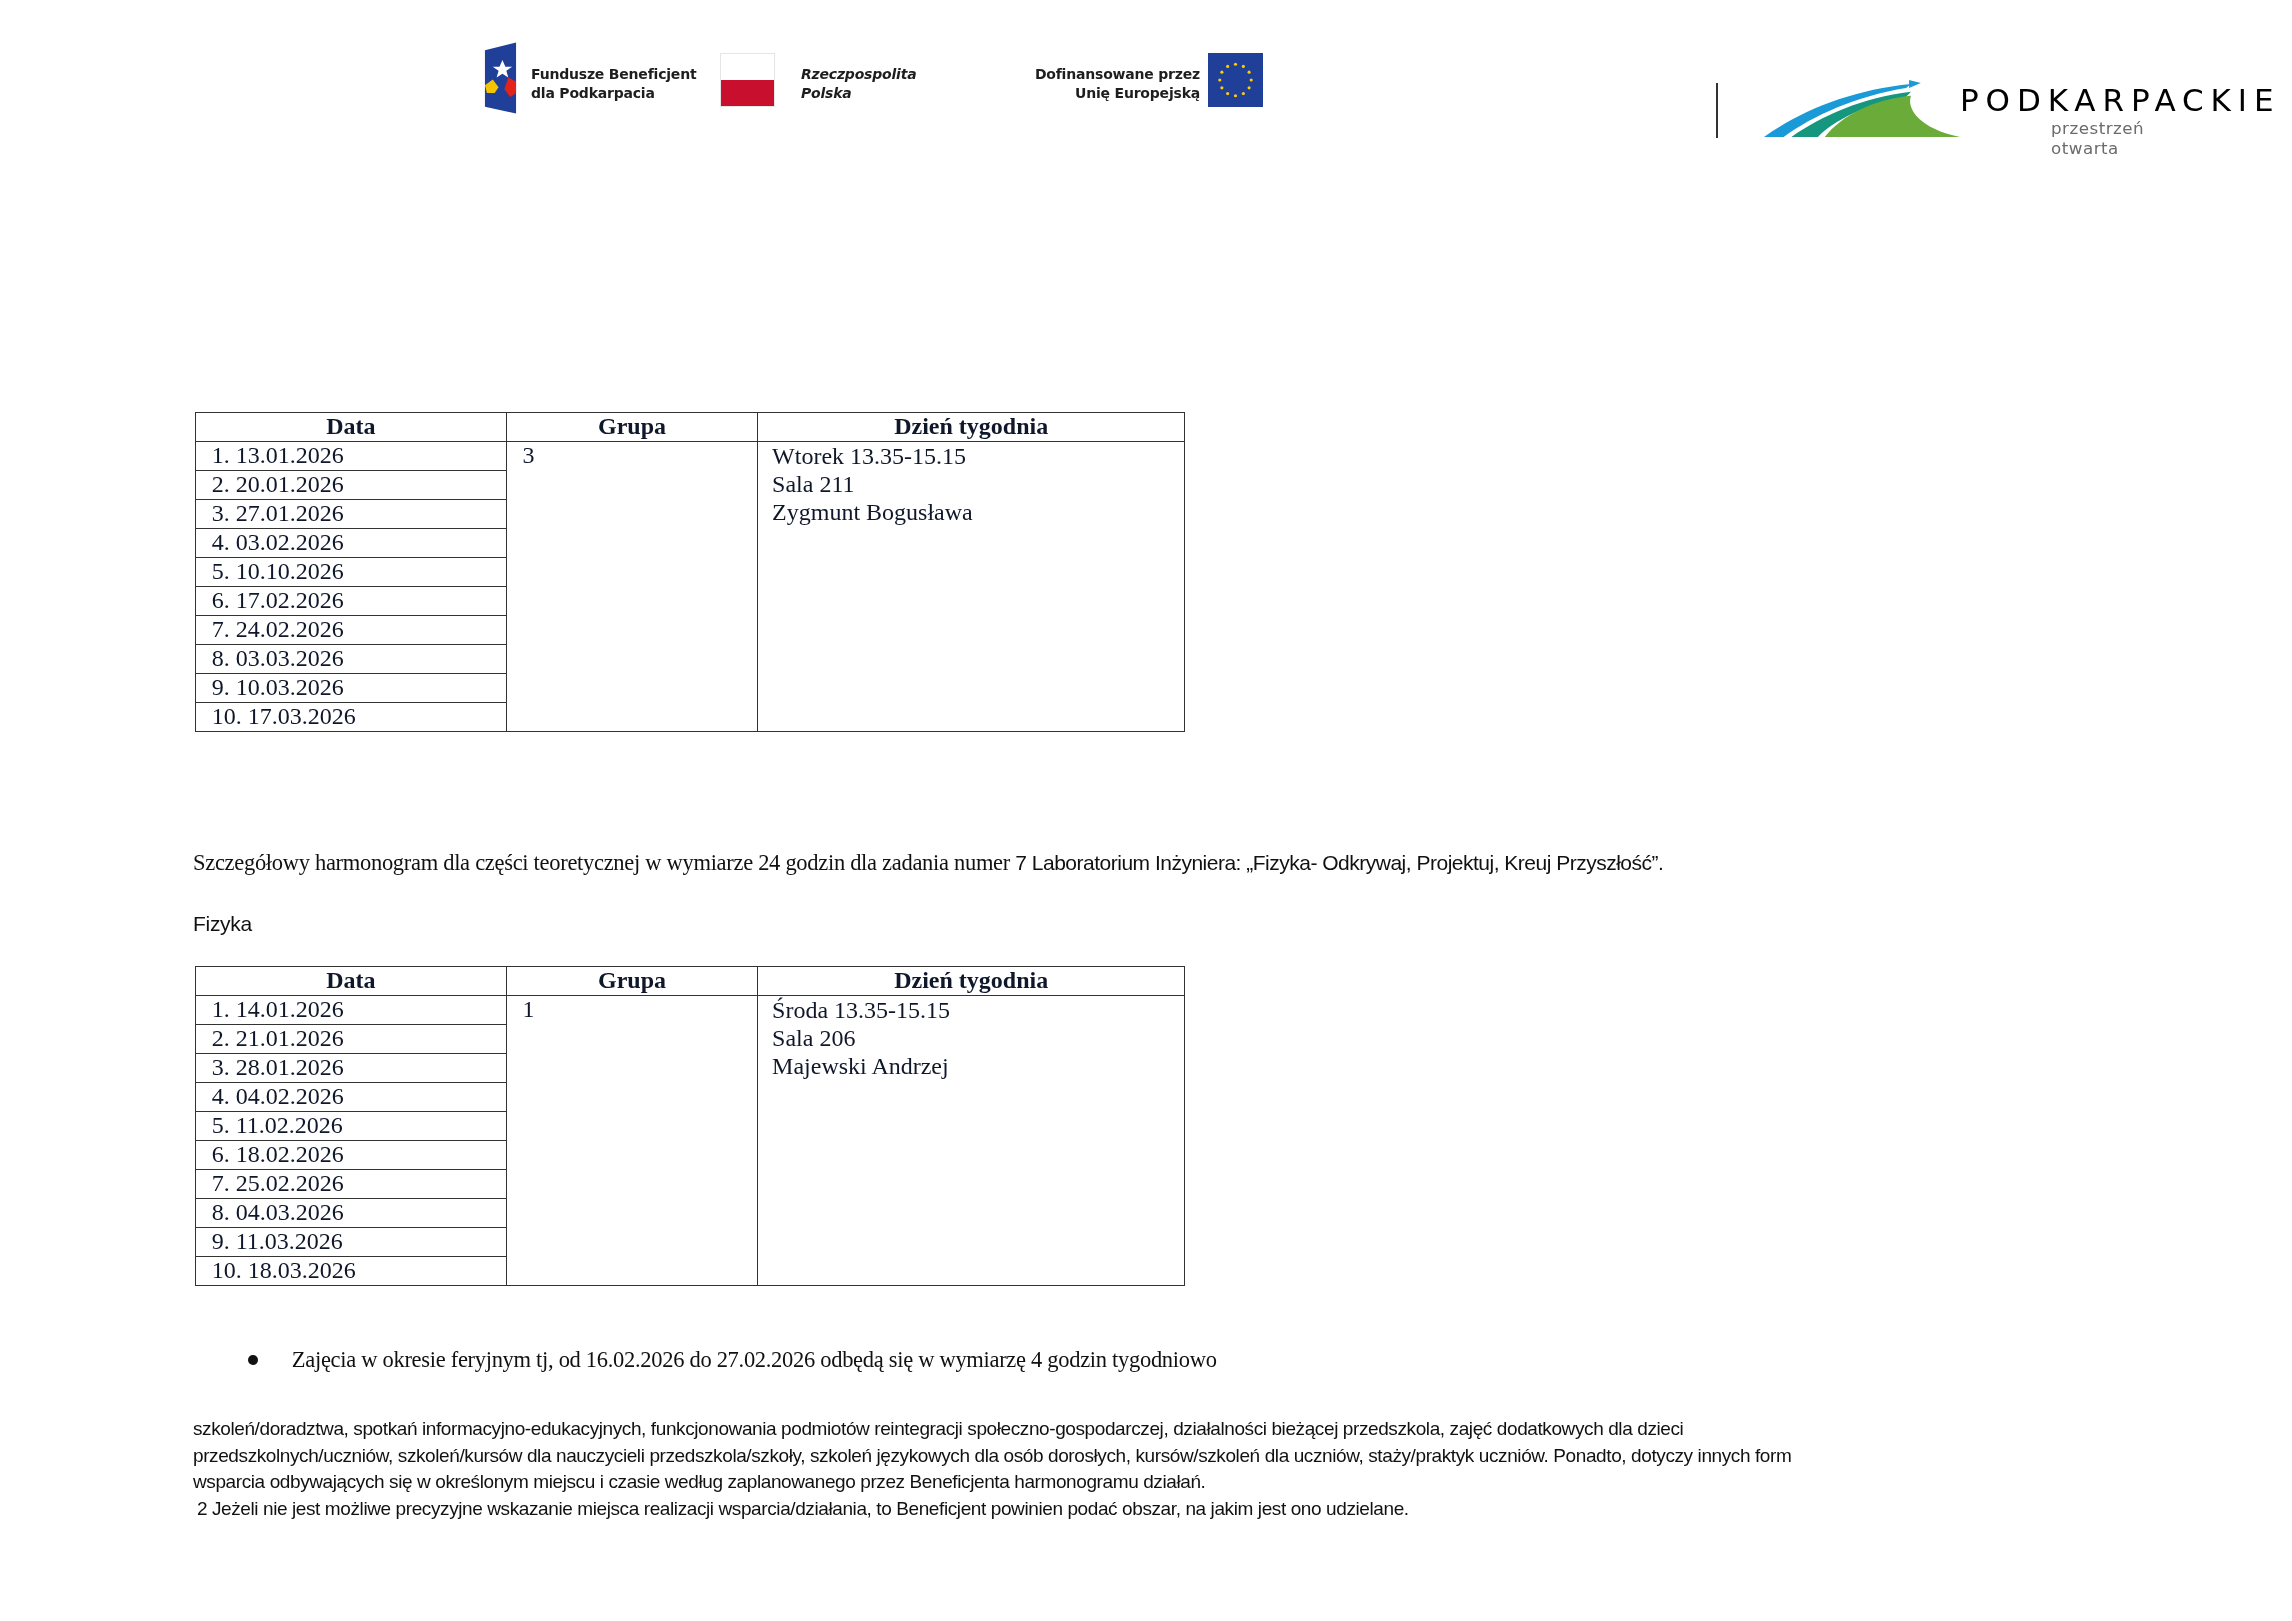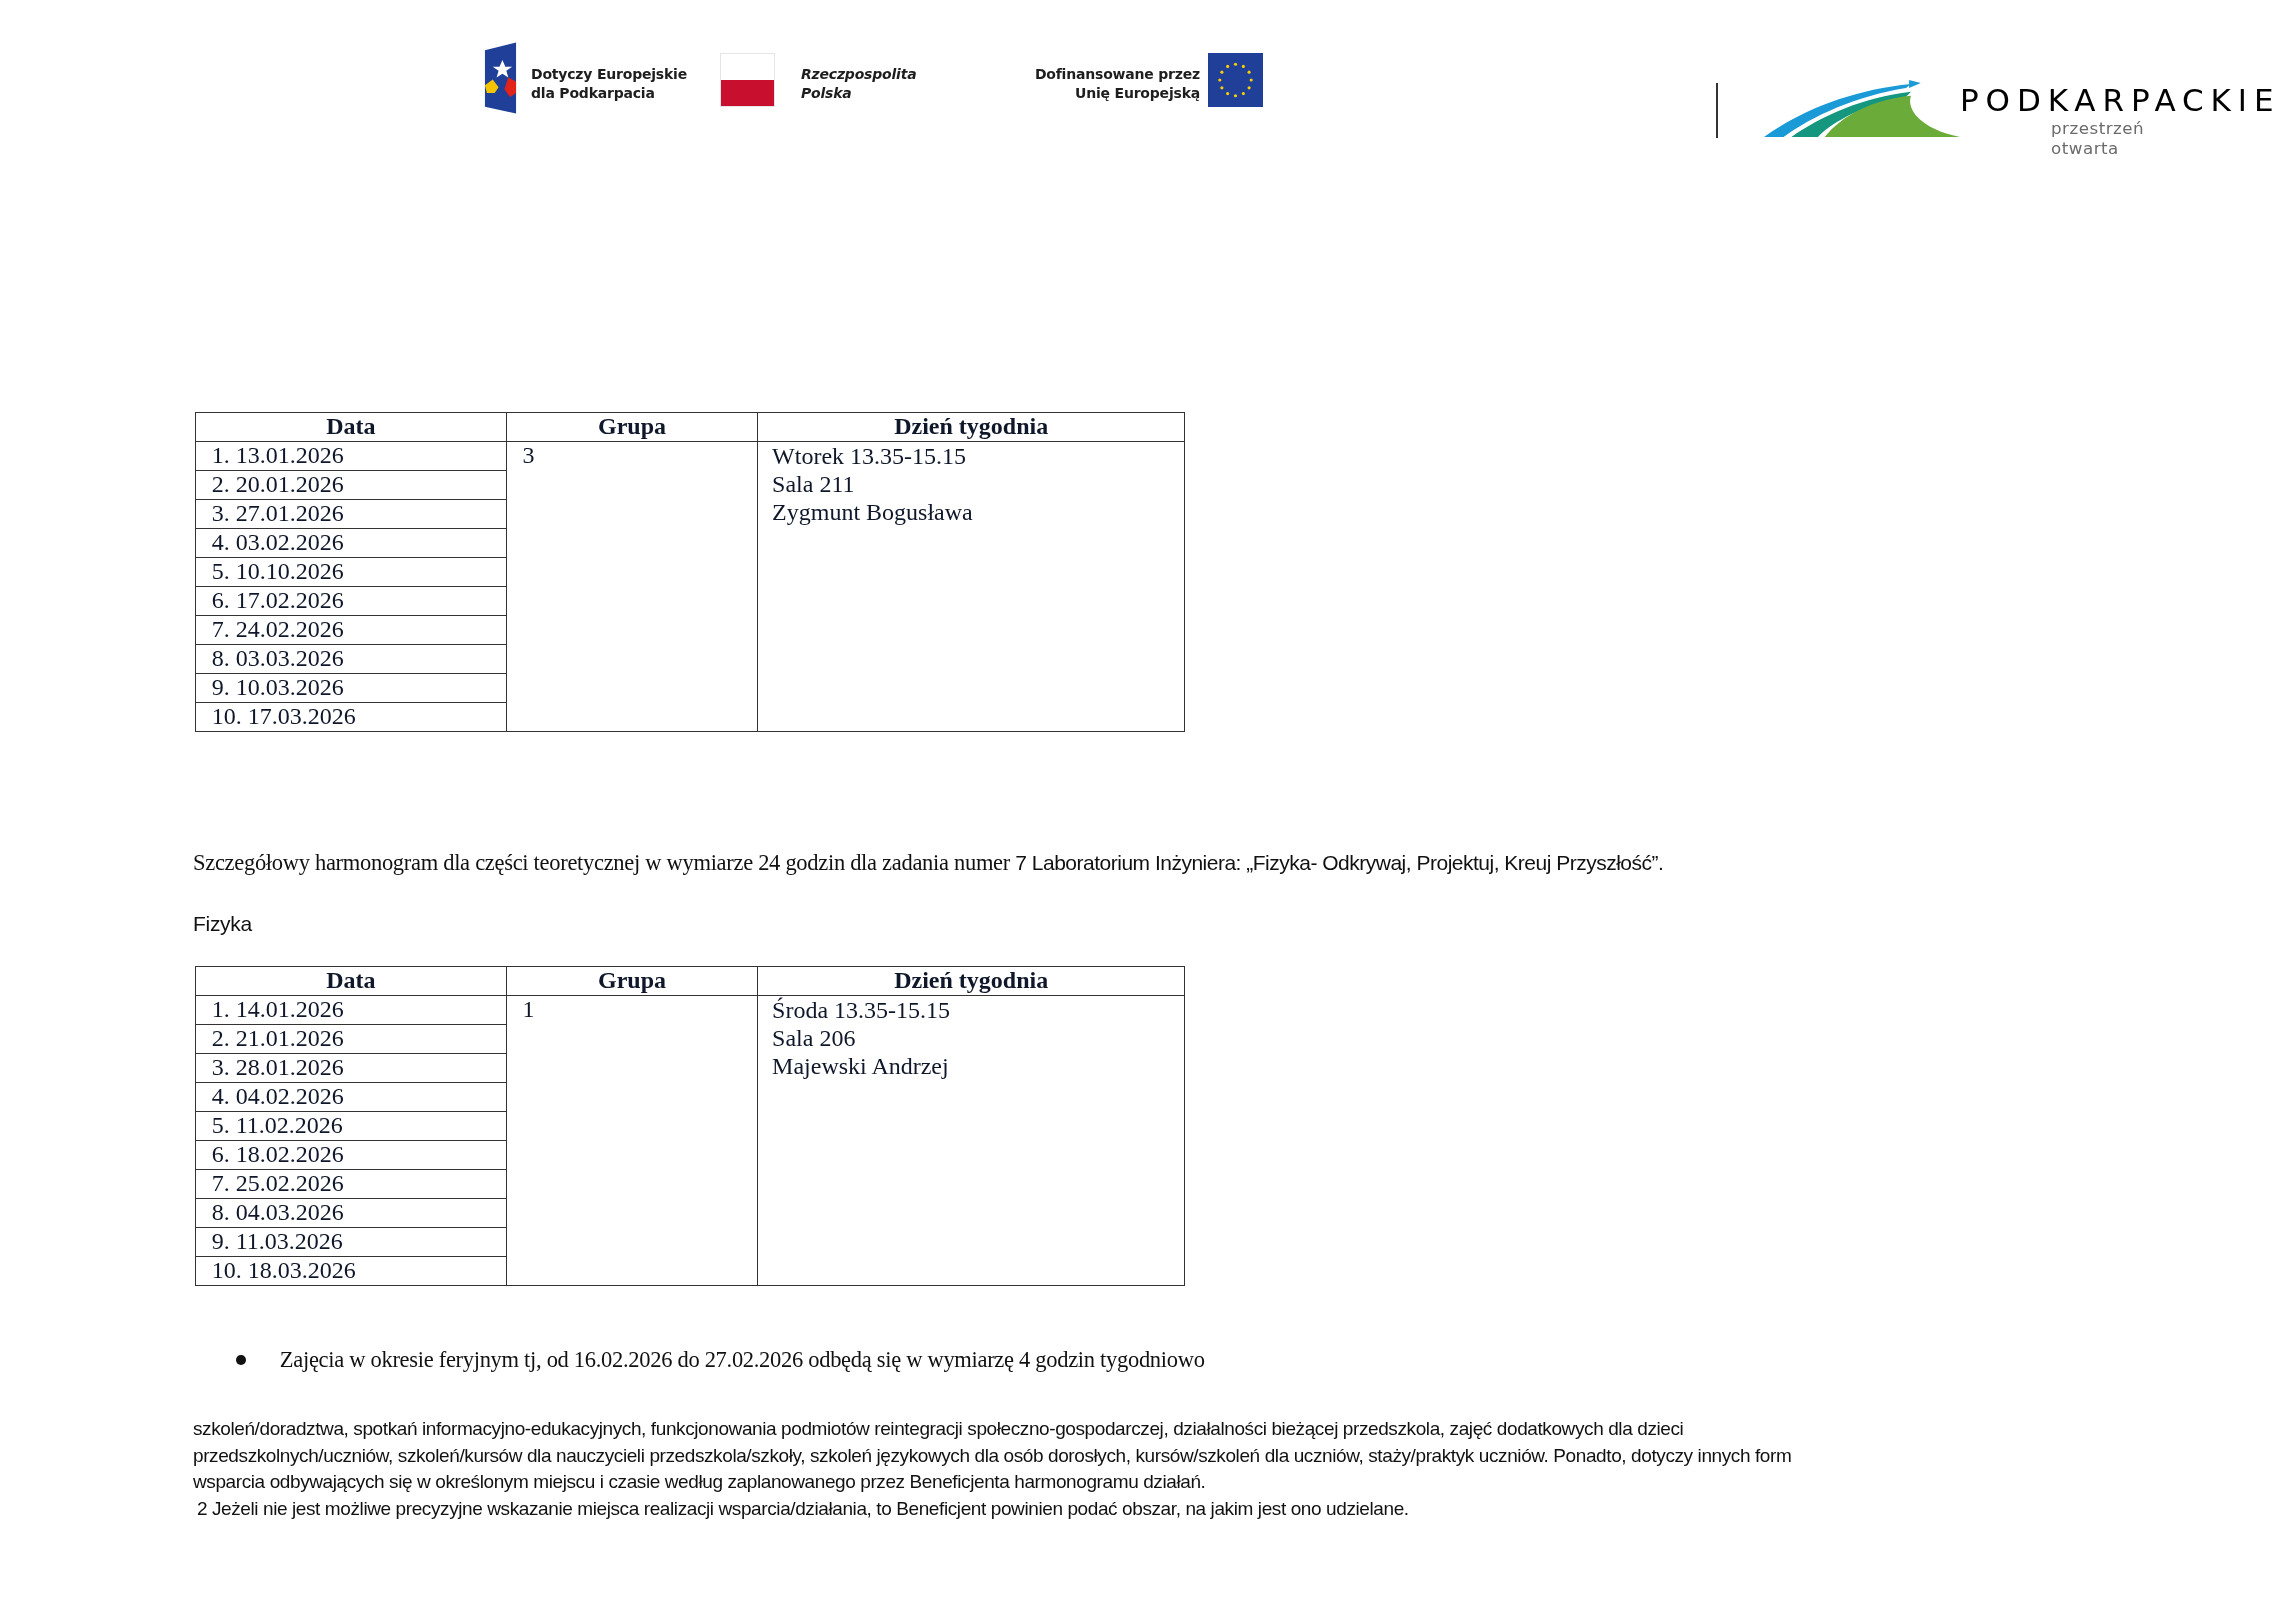--- a/index.html
+++ b/index.html
@@ -31,39 +31,39 @@
   .col-group { width: 251px; }
   .col-day { width: 425px; }
   .day-line { display: block; line-height: 28px; }
 
   
   .para { position: absolute; left: 193px; top: 850px; font-size: 22.5px; white-space: nowrap; }
   .para .serif { font-family: "Liberation Serif", serif; letter-spacing: -0.3px; margin-top: 27px; }
   .para .sans { font-family: "Liberation Sans", sans-serif; font-size: 21px; letter-spacing: -0.5px; }
   .fizyka { position: absolute; left: 193px; top: 912px; font-family: "Liberation Sans", sans-serif; font-size: 21px; letter-spacing: -0.3px; }
 
-  .bullet-line { position: absolute; left: 236px; top: 1347px; font-family: "Liberation Serif", serif; font-size: 22.5px; white-space: nowrap; letter-spacing: -0.3px; }
+  .bullet-line { position: absolute; left: 248px; top: 1347px; font-family: "Liberation Serif", serif; font-size: 22.5px; white-space: nowrap; letter-spacing: -0.3px; }
   .bullet-dot { display: inline-block; width: 9.8px; height: 9.8px; border-radius: 50%; background: #111; margin-right: 34px; vertical-align: middle; position: relative; top: -2px; }
 
   .footnotes { position: absolute; left: 193px; top: 1416px; width: 1921px; font-family: "Liberation Sans", sans-serif; font-size: 19px; line-height: 26.5px; letter-spacing: -0.4px; color: #111; }
   .footnotes p { margin: 0; }
   .fn2 { padding-left: 3.9px; }
 </style>
 </head>
 <body>
 
 <div class="logo-bar">
   <svg class="fe-logo" viewBox="0 0 36 73">
     <polygon points="2,8 34,0 34,73 2,66" fill="#1f3f99"></polygon>
     <polygon points="20,18 23,25 30,25 24,29 26,36 20,32 14,36 16,29 10,25 17,25" fill="#ffffff"></polygon>
     <polygon points="10,38 16,46 12,52 4,52 2,44" fill="#f5c400"></polygon>
     <polygon points="26,36 34,40 34,52 28,56 22,48" fill="#e2231a"></polygon>
   </svg>
   <div class="fe-text">
-    <div>Dotyczy Europejskie</div>
+    <div>Fundusze Beneficjent</div>
     <div>dla Podkarpacia</div>
   </div>
 
   <div class="pl-flag">
     <div class="w"></div>
       <div class="r"></div>
   </div>
   <div class="pl-text">
     <div>Rzeczpospolita</div>
     <div>Polska</div>

